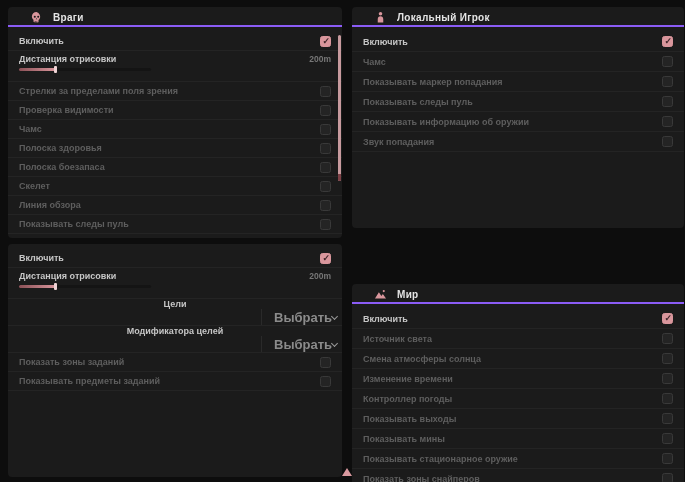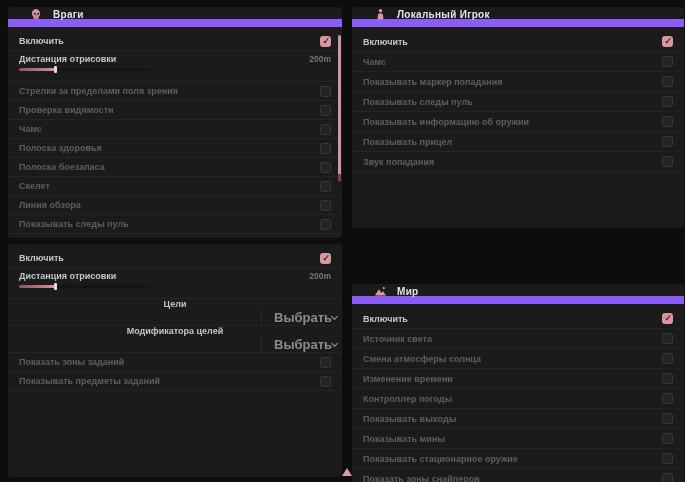--- a/index.html
+++ b/index.html
@@ -6,21 +6,21 @@
   html,body { width:685px; height:482px; overflow:hidden; }
   body { background:#0d0d0d; font-family:"Liberation Sans", sans-serif; position:relative; }
 
   .panel { position:absolute; background:#1b1b1b; border-radius:4px; overflow:hidden; }
   .panel-enemies       { left:8px;   top:7px;   width:334px; height:231px; }
   .panel-local-player  { left:352px; top:7px;   width:332px; height:221px; }
   .panel-quests        { left:8px;   top:244px; width:334px; height:233px; }
   .panel-world         { left:352px; top:244px; width:332px; height:234px;margin-top:40px; }
 
   .panel-header { height:20px; display:flex; align-items:center; gap:10px;
-                  padding:2px 12px 0 22px; border-bottom:8px solid #8b5cf6; }
+                  padding:2px 12px 0 22px; border-bottom:2px solid #8b5cf6; }
   .panel-title  { font-size:10px; font-weight:bold; color:#e4e4e4; letter-spacing:.3px; }
   .icon { width:13px; height:13px; display:flex; align-items:center; justify-content:center; }
   .icon svg { width:13px; height:13px; }
 
   .panel-body { padding-top:5px; position:relative;font-weight:bold; }
 
   .row { display:flex; align-items:center; padding:0 11px; border-bottom:1px solid #242424; position:relative; }
   .row.cb { height:19px; }
   .panel-local-player .row.cb, .panel-world .row.cb { height:20px; }
   .row-label { font-size:9px; color:#5e5e5e; white-space:nowrap; }
@@ -146,24 +146,20 @@
         </div>
         <div class="row cb">
           <span class="row-label">Показывать следы пуль</span>
           <span class="checkbox"></span>
         </div>
         <div class="row cb">
           <span class="row-label">Показывать информацию об оружии</span>
           <span class="checkbox"></span>
         </div>
         <div class="row cb">
-          <span class="row-label">Показывать прицел</span>
-          <span class="checkbox"></span>
-        </div>
-        <div class="row cb">
           <span class="row-label">Звук попадания</span>
           <span class="checkbox"></span>
         </div>
       </div>
     </section>
     <section class="panel panel-quests">
       <div class="panel-body">
         <div class="row cb bright">
           <span class="row-label">Включить</span>
           <span class="checkbox checked"></span>

